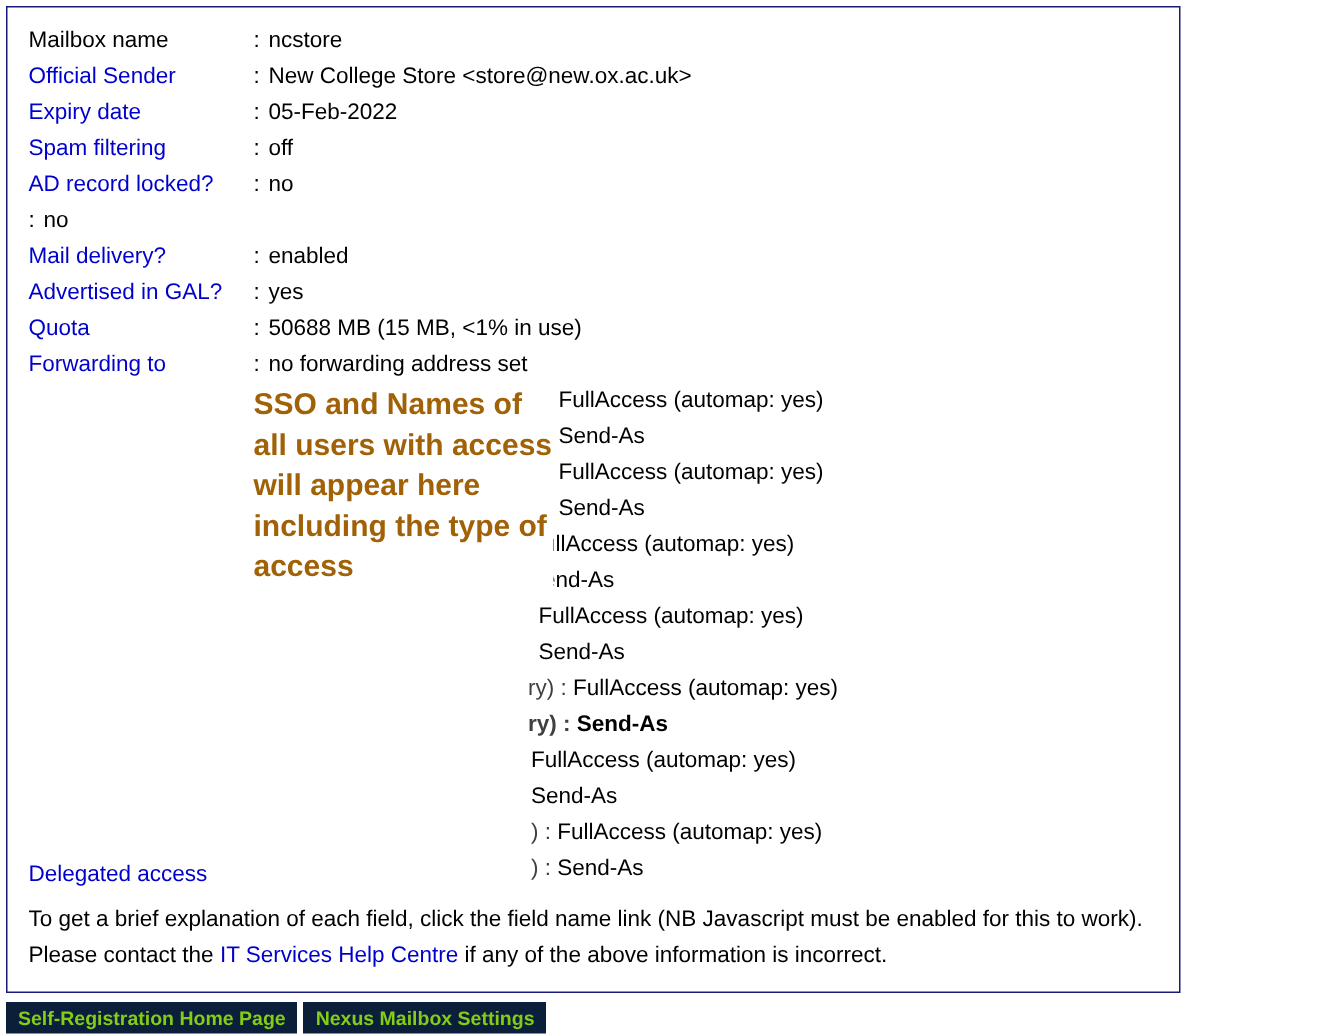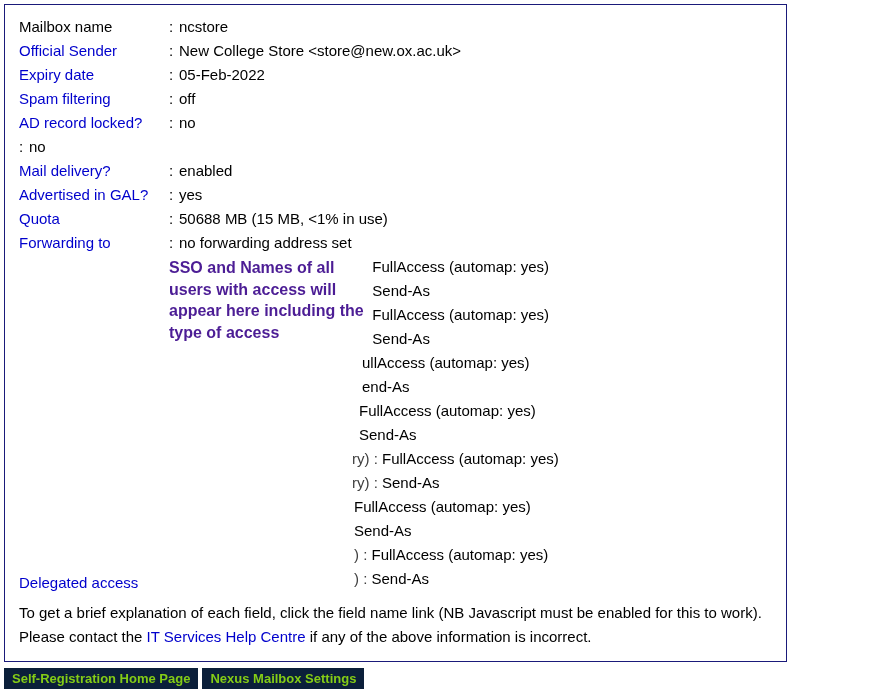--- a/index.html
+++ b/index.html
@@ -58,23 +58,23 @@
       position: absolute;
       top: 0px;
       left: 0px;
       width: 200px;
       background: #fff;
       padding: 2px 0 2px 0;
       z-index: 5;
     }
     .annotation-text {
       font-weight: bold;
-      font-size: 16px;
+      font-size: 20px;
       line-height: 1.35;
-      color: #4c1d95;
+      color: #a16207;
     }
     .footer-note {
       margin-top: 10px;
       font-size: 15px;
       line-height: 1.6;
     }
     .footer-note a {
       color: #0000cc;
       text-decoration: none;
     }
@@ -186,21 +186,21 @@
       <div class="d-entries" id="delegated-entries">
           <div class="entry" style="padding-left: 195px;"><span class="prefix">: </span><span>FullAccess (automap: yes)</span></div>
           <div class="entry" style="padding-left: 195px;"><span class="prefix">: </span><span>Send-As</span></div>
           <div class="entry" style="padding-left: 195px;"><span class="prefix">: </span><span>FullAccess (automap: yes)</span></div>
           <div class="entry" style="padding-left: 195px;"><span class="prefix">: </span><span>Send-As</span></div>
           <div class="entry" style="padding-left: 193px;"><span class="prefix"></span><span>ullAccess (automap: yes)</span></div>
           <div class="entry" style="padding-left: 193px;"><span class="prefix"></span><span>end-As</span></div>
           <div class="entry" style="padding-left: 190px;"><span class="prefix"></span><span>FullAccess (automap: yes)</span></div>
           <div class="entry" style="padding-left: 190px;"><span class="prefix"></span><span>Send-As</span></div>
           <div class="entry" style="padding-left: 183px;"><span class="prefix">ry) : </span><span>FullAccess (automap: yes)</span></div>
-          <div class="entry" style="padding-left: 183px;"><span class="prefix">ry) : </span><span>Send-As</span></div>
+          <div class="entry" style="padding-left: 183px; font-weight: bold;"><span class="prefix">ry) : </span><span>Send-As</span></div>
           <div class="entry" style="padding-left: 185px;"><span class="prefix"></span><span>FullAccess (automap: yes)</span></div>
           <div class="entry" style="padding-left: 185px;"><span class="prefix"></span><span>Send-As</span></div>
           <div class="entry" style="padding-left: 185px;"><span class="prefix">) : </span><span>FullAccess (automap: yes)</span></div>
           <div class="entry" style="padding-left: 185px;"><span class="prefix">) : </span><span>Send-As</span></div>
         </div>
     </div>
   </div>
 
   <div class="footer-note">
     <div>To get a brief explanation of each field, click the field name link (NB Javascript must be enabled for this to work).</div>

